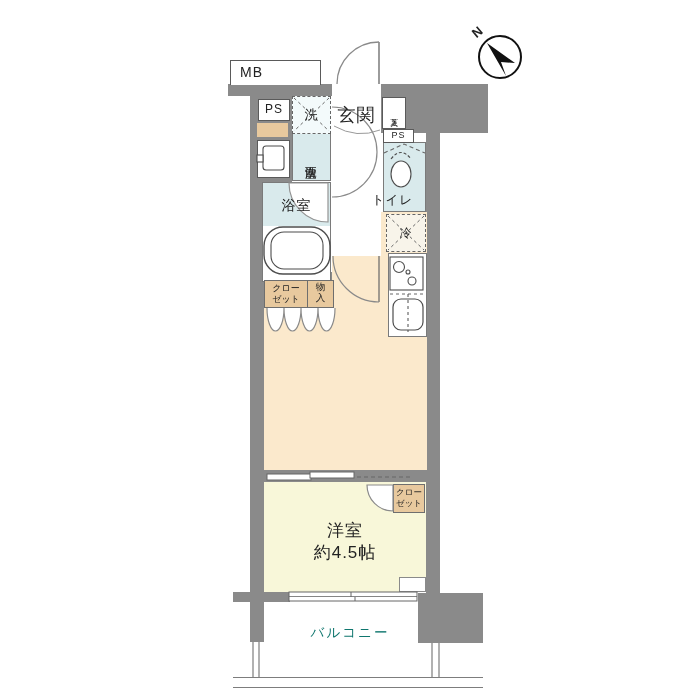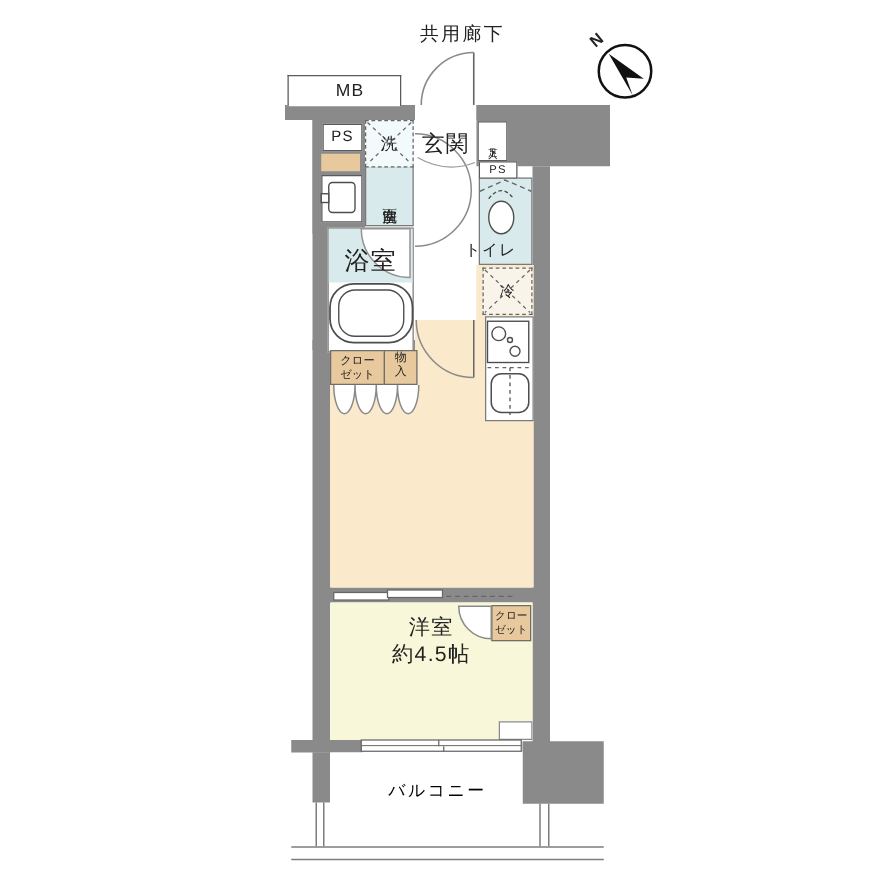--- a/index.html
+++ b/index.html
@@ -17,21 +17,20 @@
   .vert{writing-mode:vertical-rl;text-orientation:upright;letter-spacing:0;}
   svg.overlay{position:absolute;left:0;top:0;z-index:3;}
   .dashedbox{position:absolute;border:1.5px dashed #666;z-index:2;
              box-sizing:border-box;}
 </style>
 </head>
 <body>
 
 <div id="plan">
 
-  <div class="lbl" style="left:300px;top:18px;width:140px;font-size:15px;letter-spacing:2px;">共用廊下</div>
 
   <div class="lbl" style="left:468px;top:24px;width:20px;font-size:13px;font-weight:bold;transform:rotate(-40deg);">N</div>
 
   <div class="wall" style="left:228px;top:84px;width:104px;height:12px;"></div>
   <div class="wall" style="left:381px;top:84px;width:107px;height:12px;"></div>
   <div class="wall" style="left:381px;top:96px;width:107px;height:37px;"></div>
   <div class="wall" style="left:250px;top:96px;width:42px;height:91px;"></div>
   <div class="wall" style="left:250px;top:96px;width:15px;height:506px;"></div>
   <div class="wall" style="left:250px;top:272px;width:86px;height:8px;"></div>
   <div class="wall" style="left:426px;top:133px;width:14px;height:469px;"></div>
@@ -46,21 +45,21 @@
   <div class="fill" style="left:381px;top:212px;width:46px;height:46px;background:var(--ldk);"></div>
   <div class="fill" style="left:264px;top:482px;width:162px;height:110px;background:var(--bedroom);"></div>
   <div class="fill" style="left:264px;top:602px;width:154px;height:75px;background:#fff;"></div>
 
   <div class="fill" style="left:292px;top:133px;width:39px;height:48px;background:var(--wet);border:1px solid #7a7a7a;box-sizing:border-box;"></div>
   <div class="fill" style="left:262px;top:182px;width:69px;height:100px;background:#fff;border:1px solid #7a7a7a;box-sizing:border-box;"></div>
   <div class="fill" style="left:263px;top:183px;width:67px;height:43px;background:var(--wet);"></div>
   <div class="fill" style="left:383px;top:142px;width:43px;height:70px;background:var(--wet);border:1px solid #7a7a7a;box-sizing:border-box;"></div>
   <div class="fill" style="left:388px;top:253px;width:39px;height:84px;background:#fff;border:1px solid #7a7a7a;box-sizing:border-box;z-index:2;"></div>
 
-  <div class="inset" style="left:230px;top:60px;width:80px;height:24px;border-bottom:none;justify-content:center;padding-left:9px;">
+  <div class="inset" style="left:230px;top:60px;width:80px;height:24px;border-bottom:none;justify-content:flex-start;padding-left:9px;">
     <span class="lbl" style="position:static;font-size:14px;">MB</span>
   </div>
 
   <div class="inset" style="left:258px;top:99px;width:30px;height:20px;">
     <span class="lbl" style="position:static;font-size:12px;">PS</span>
   </div>
 
   <div class="fill" style="left:257px;top:123px;width:31px;height:14px;background:var(--tan);z-index:2;"></div>
 
   <div class="inset" style="left:257px;top:140px;width:31px;height:36px;"></div>
@@ -170,26 +169,26 @@
 
     <g>
       <circle cx="500" cy="57" r="21" fill="#ffffff" stroke="#111" stroke-width="2"></circle>
       <polygon points="487,43 515,63 501,62 506,76" fill="#111"></polygon>
     </g>
   </svg>
 
   <div class="lbl" style="left:332px;top:104px;width:49px;font-size:18px;">玄関</div>
   <div class="lbl" style="left:292px;top:107px;width:39px;font-size:13px;">洗</div>
   <div class="lbl vert" style="left:303px;top:136px;height:44px;font-size:11.5px;">洗面室</div>
-  <div class="lbl" style="left:262px;top:197px;width:69px;font-size:20px;">浴室</div>
+  <div class="lbl" style="left:262px;top:197px;width:69px;font-size:14px;">浴室</div>
   <div class="lbl" style="left:368px;top:192px;width:49px;font-size:12.5px;">トイレ</div>
   <div class="lbl" style="left:386px;top:226px;width:40px;font-size:12px;">冷</div>
   <div class="lbl" style="left:264px;top:283px;width:44px;font-size:9px;line-height:1.2;letter-spacing:0;">クロー
 ゼット</div>
   <div class="lbl" style="left:307px;top:281px;width:27px;font-size:9.5px;line-height:1.2;letter-spacing:0;">物
 入</div>
-  <div class="lbl" style="left:264px;top:491px;width:162px;font-size:17px;font-weight:500;">洋室
+  <div class="lbl" style="left:264px;top:520px;width:162px;font-size:17px;font-weight:500;">洋室
 約4.5帖</div>
   <div class="lbl" style="left:393px;top:487px;width:32px;font-size:8.5px;line-height:1.25;letter-spacing:0;">クロー
 ゼット</div>
-  <div class="lbl" style="left:280px;top:624px;width:140px;font-size:13.5px;letter-spacing:2px;color:#000000;">バルコニー</div>
+  <div class="lbl" style="left:280px;top:624px;width:140px;font-size:13.5px;letter-spacing:2px;color:#0f766e;">バルコニー</div>
 
 </div>
 
 </body></html>

